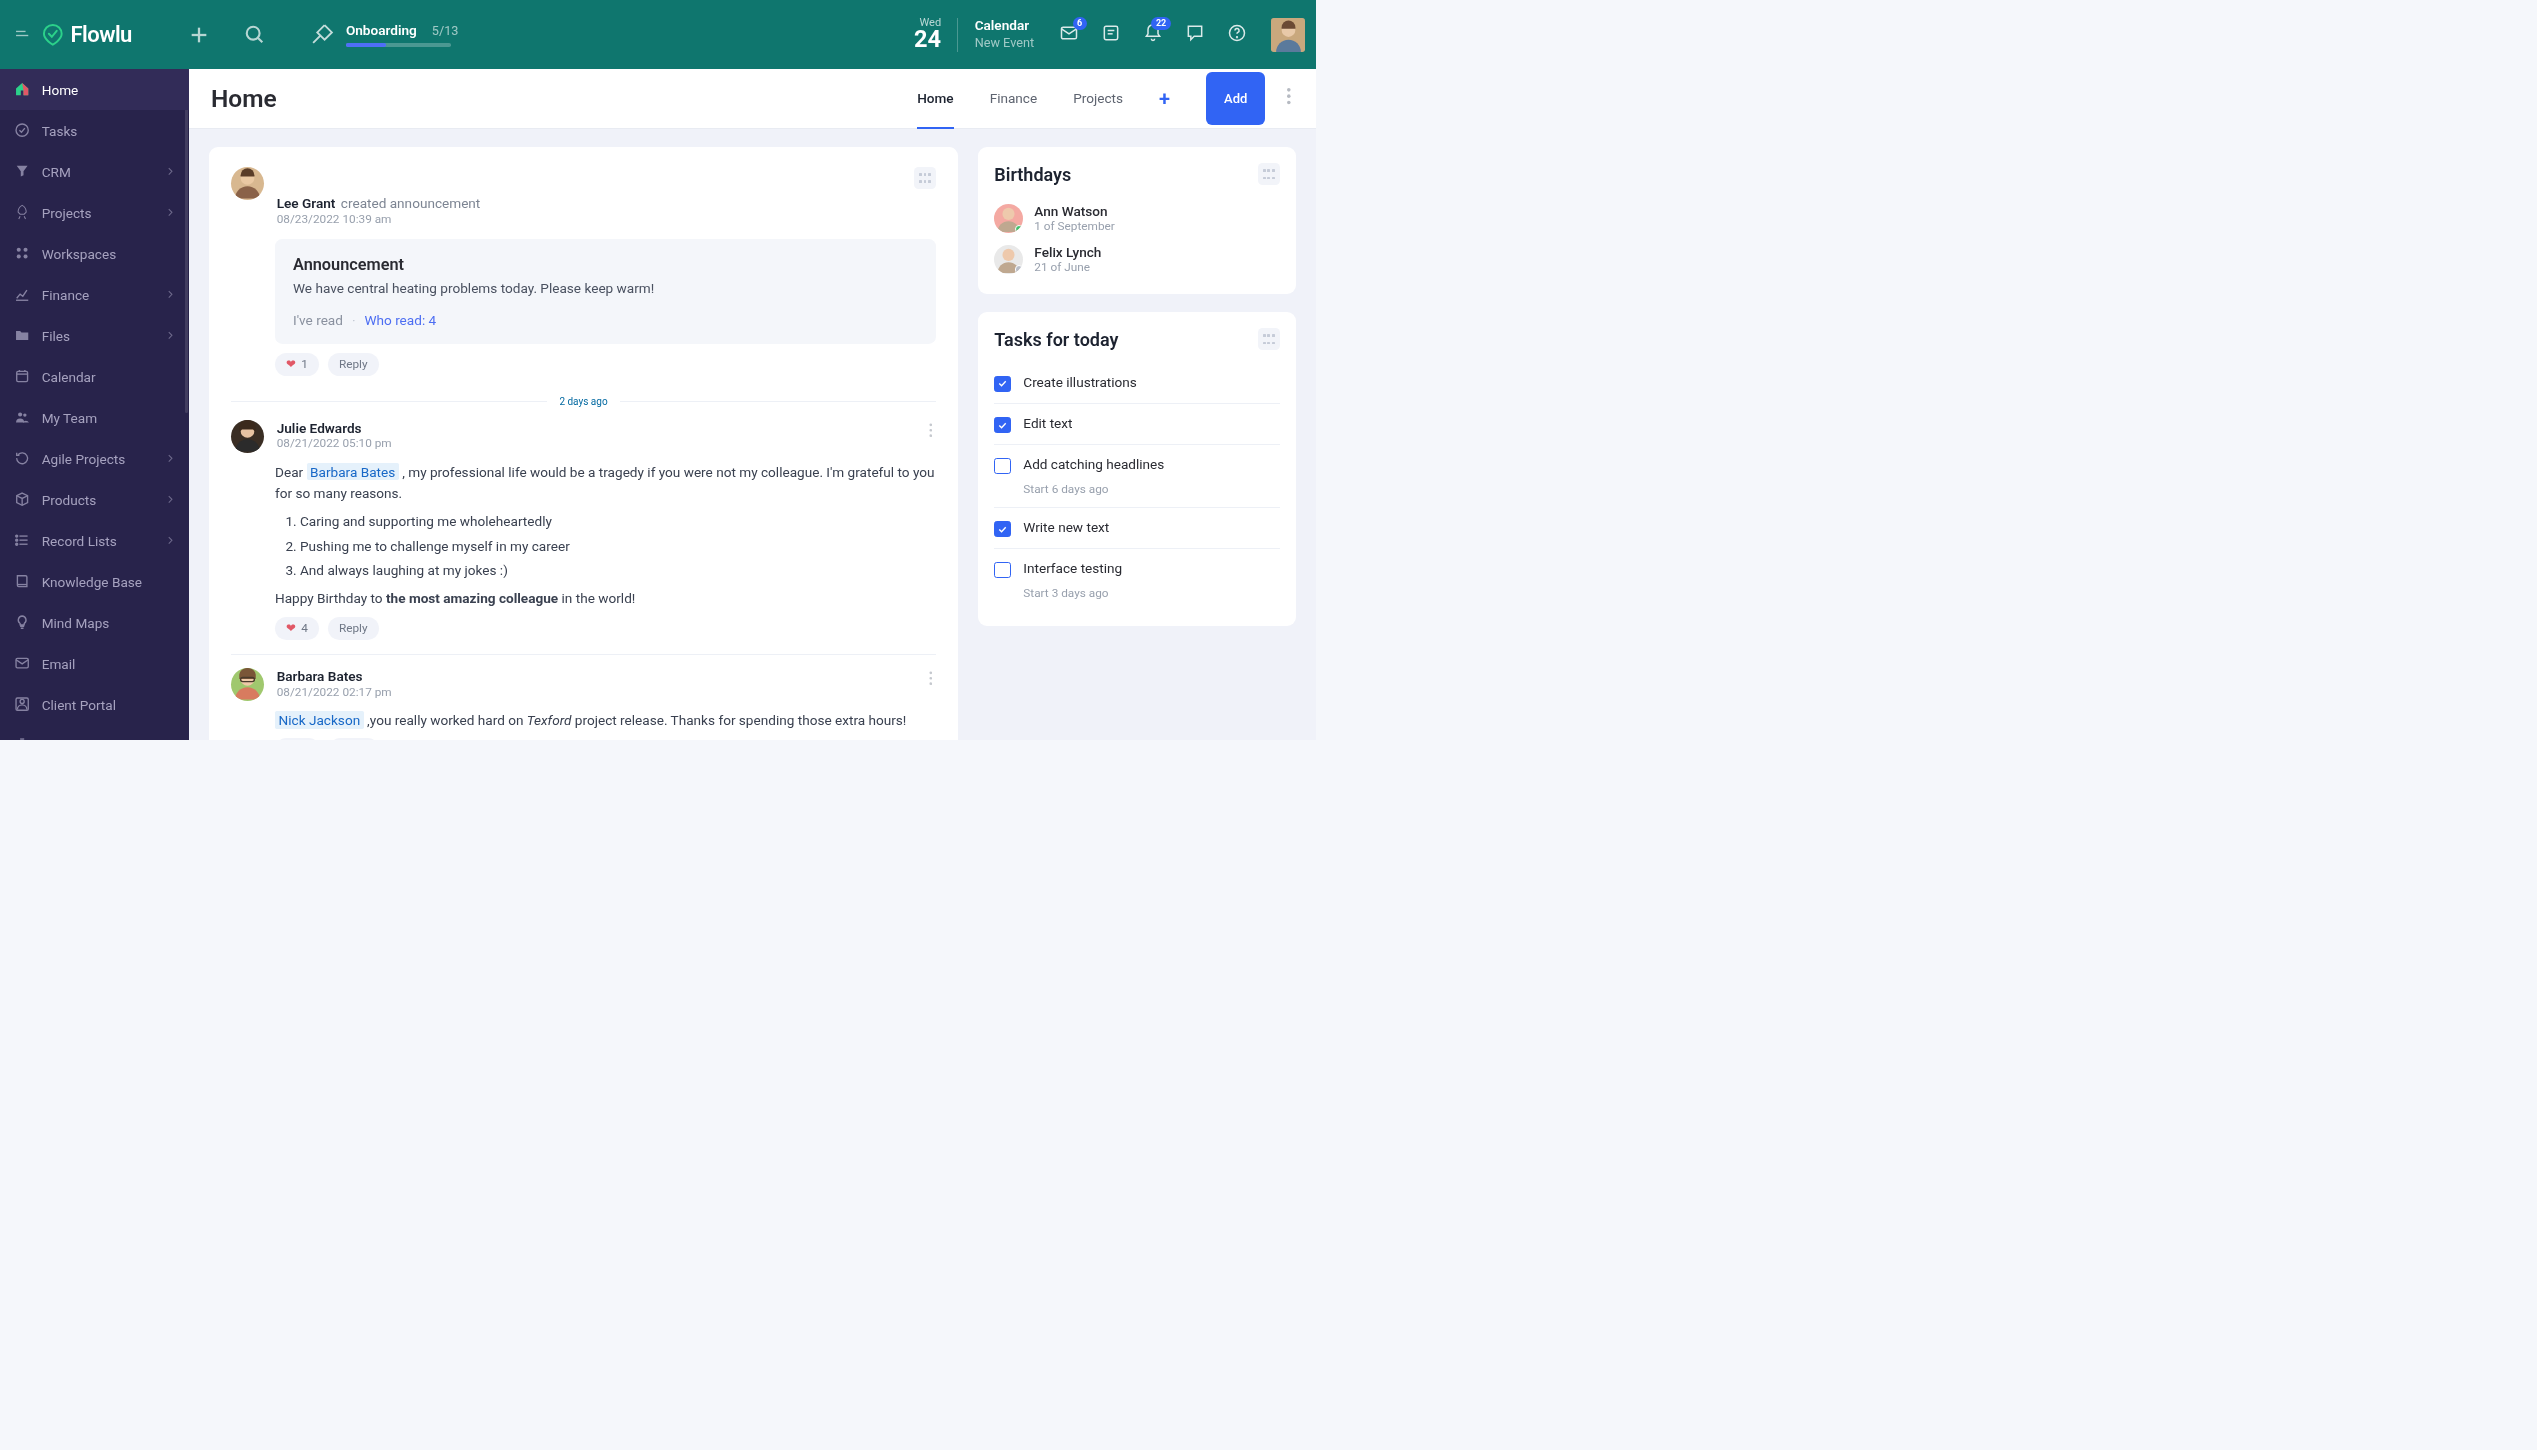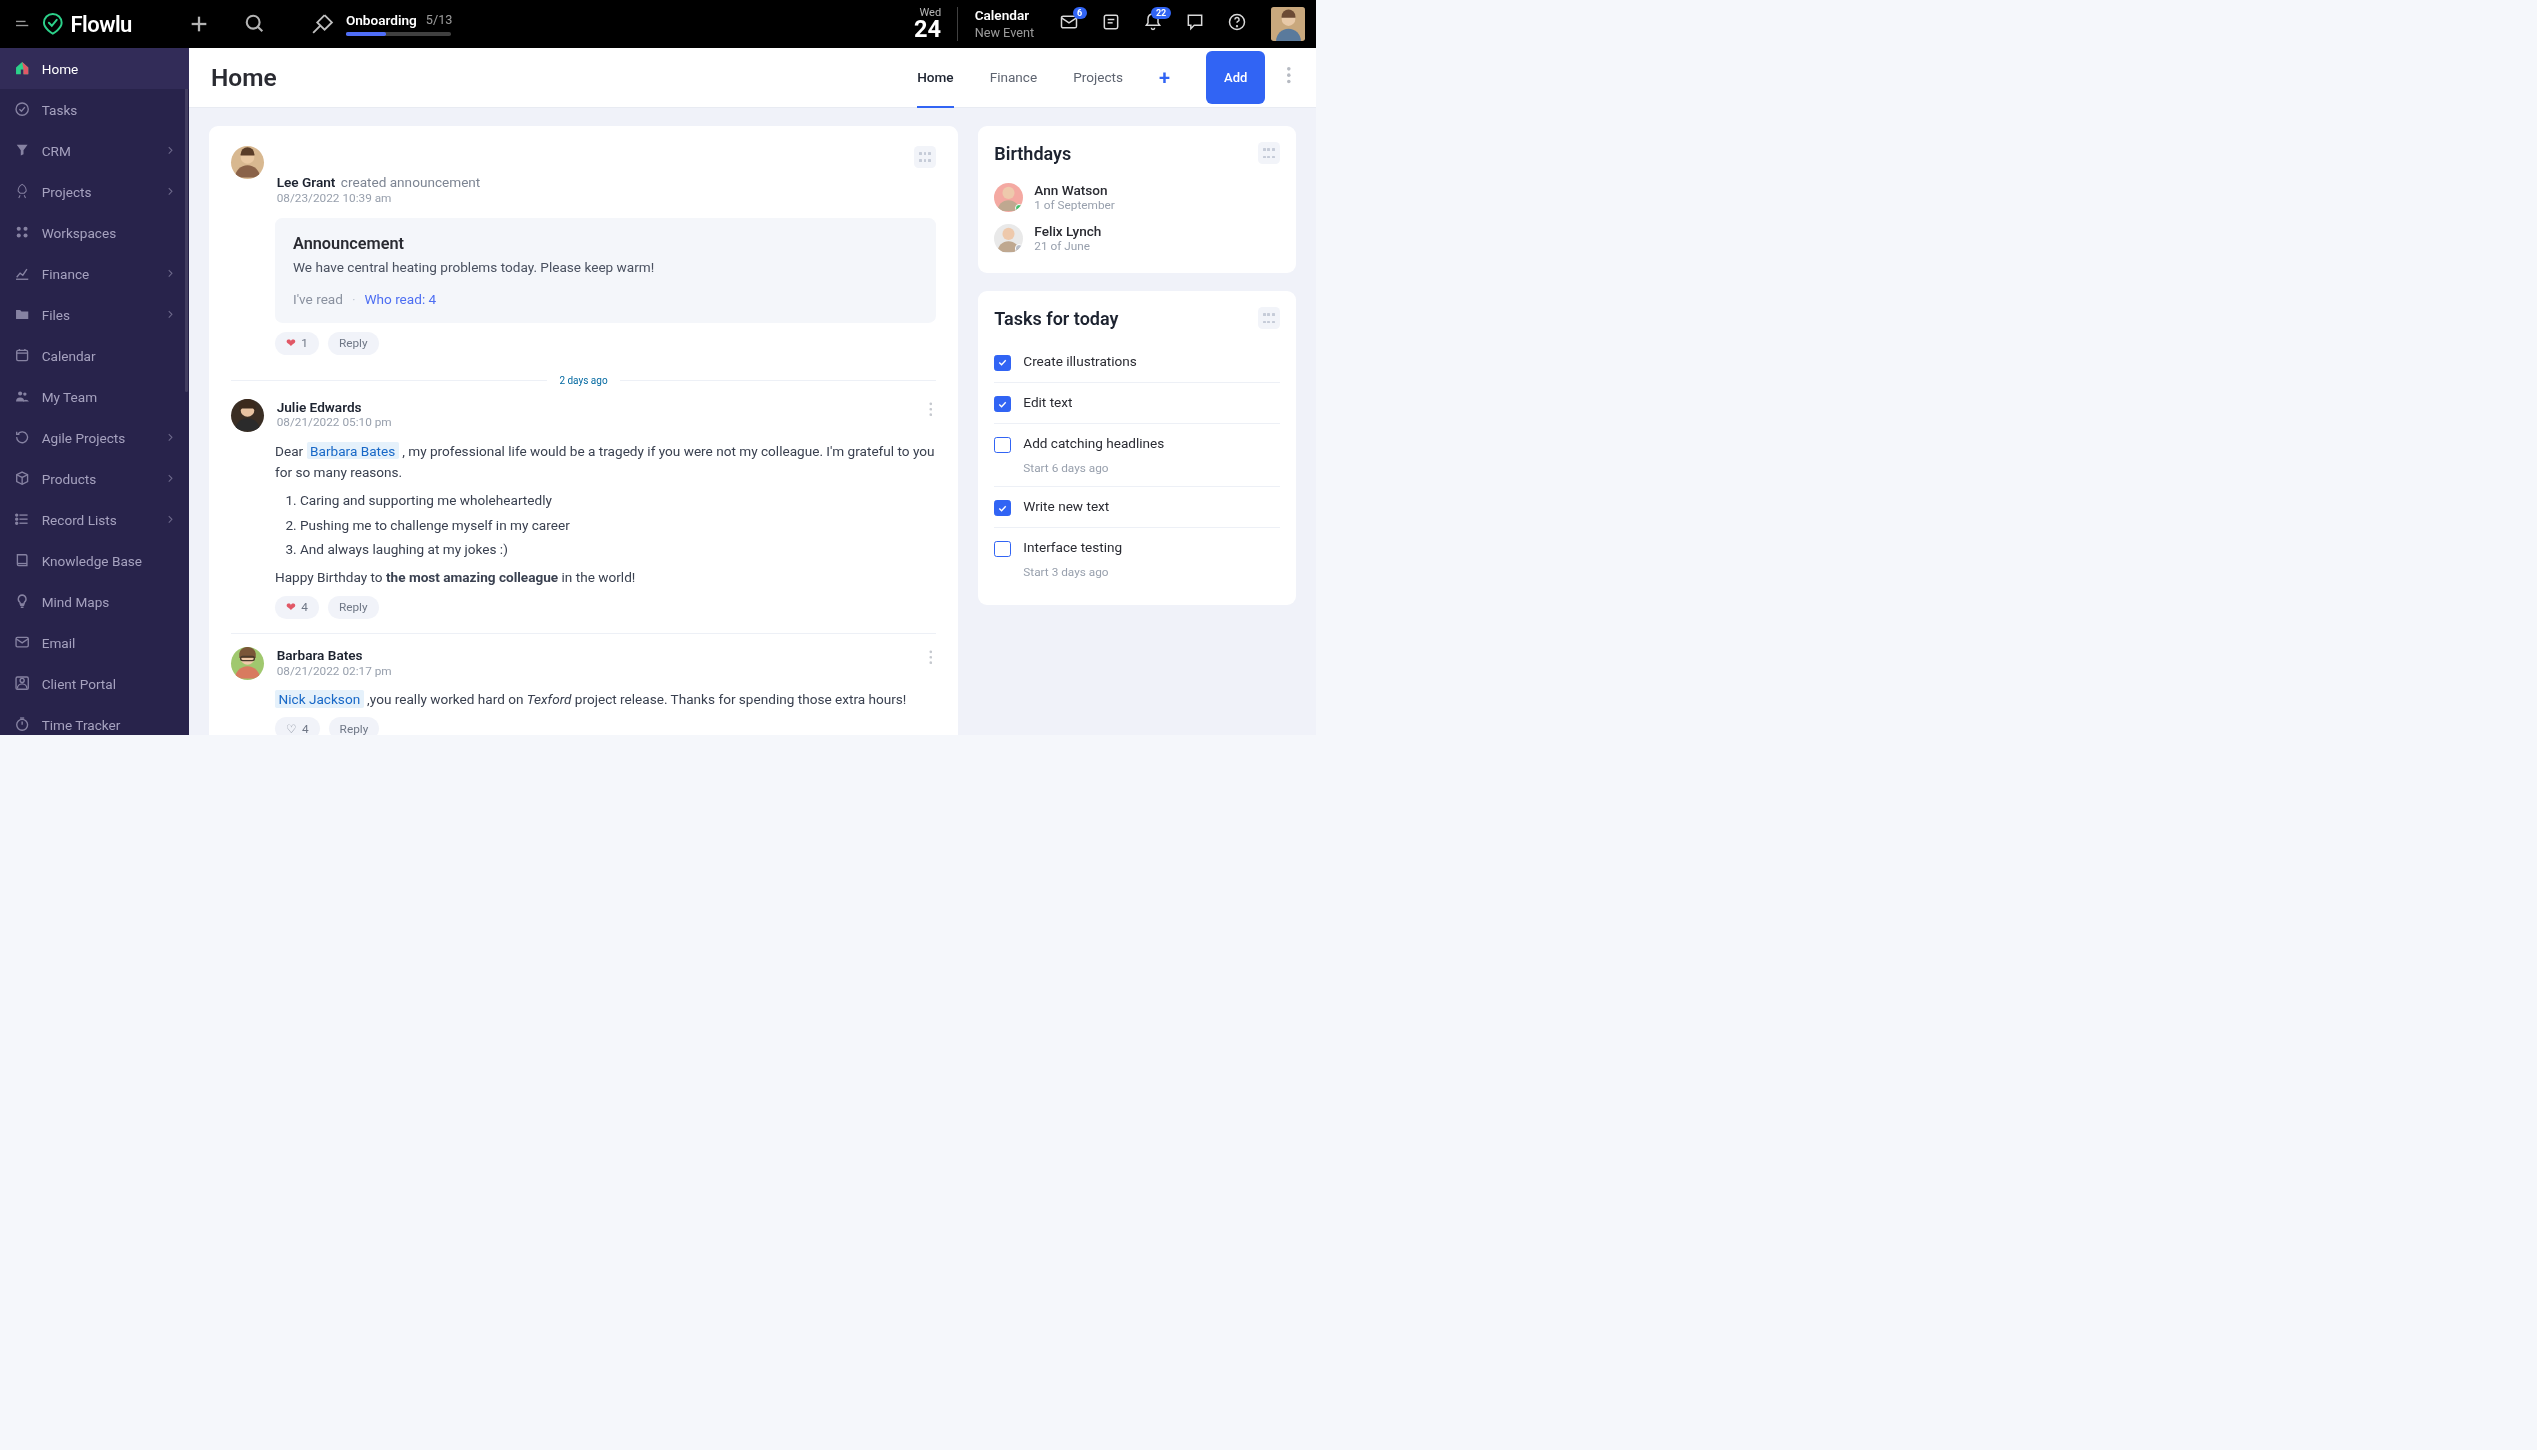--- a/index.html
+++ b/index.html
@@ -1,30 +1,30 @@
 <!DOCTYPE html>
 <html style="font-size:14.5px"><head>
 <meta charset="utf-8">
 <style>
 * { margin: 0; padding: 0; box-sizing: border-box; font-family: -apple-system, BlinkMacSystemFont, "Segoe UI", Roboto, sans-serif; }
 body { background: #f5f7fb; overflow: hidden; width: 1316px; height: 740px; }
 
 
-.topbar { height: 48px; background: #000000; display: flex; align-items: center; padding: 0 11px 0 9px; color: #fff; }
+.topbar { height: 69px; background: #0f766e; display: flex; align-items: center; padding: 0 11px 0 9px; color: #fff; }
 .hamburger { width: 27px; height: 27px; display:flex;align-items:center;justify-content:center; opacity:.6; }
 .hamburger svg{width:16.3px;height:16.3px;}
 .logo { display:flex; align-items:center; margin-left:5.4px; }
 .logo svg { width:23.6px; height:23.6px; }
 .logo-text { font-size:22px; font-weight:600; margin-left:5.4px; letter-spacing:-0.5px;}
 .topbar-icons-left { display:flex; align-items:center; margin-left:56px; gap:34px; }
 .icon-btn { width:22px; height:22px; display:flex;align-items:center;justify-content:center; opacity:.7; cursor:pointer;}
 .onboard { display:flex; align-items:center; margin-left:44px; }
 .onboard-pin { width:25px;height:25px;display:flex;align-items:center;justify-content:center;opacity:.75; margin-right:11px;}
 .onboard-text { display:flex; flex-direction:column; }
-.onboard-row1 { display:flex; align-items:flex-start; gap:9px;}
+.onboard-row1 { display:flex; align-items:flex-end; gap:15px;}
 .onboard-label { font-size:13.6px; font-weight:600;}
 .onboard-count { font-size:12.7px; opacity:.6;}
 .onboard-prog { width:105px; height:3.6px; background:rgba(255,255,255,.25); border-radius:1.8px; margin-top:4.5px;}
 .onboard-prog-fill { width:38%; height:100%; background:#4f6ef7; border-radius:1.8px;}
 
 .topbar-right { margin-left:auto; display:flex; align-items:center; gap:16.3px;}
 .date-block { text-align:right; line-height:1;}
 .date-dow { font-size:11px; opacity:.7;}
 .date-day { font-size:23.6px; font-weight:700; line-height:1;}
 .divider-v { width:0.9px; height:34px; background:rgba(255,255,255,.25);}

